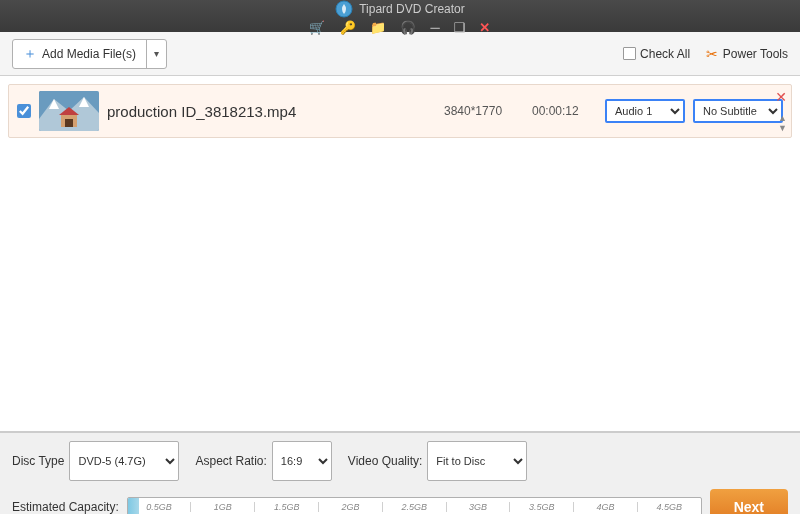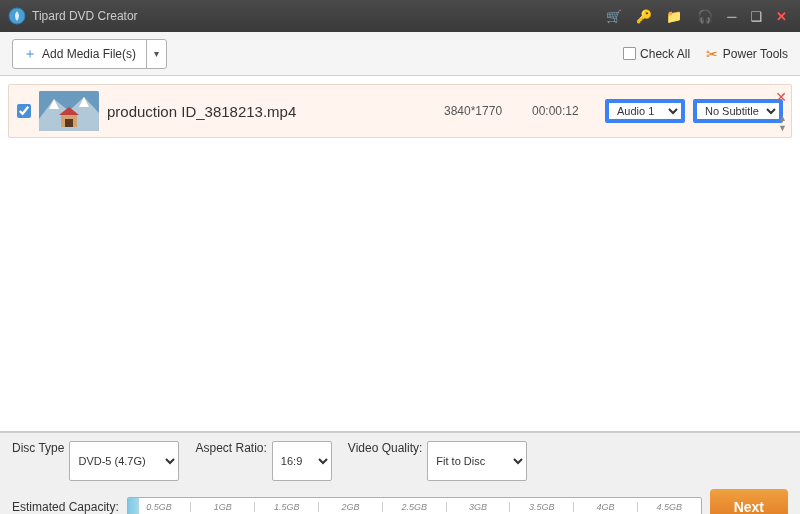--- a/index.html
+++ b/index.html
@@ -15,20 +15,21 @@
     
     .title-bar {
       height: 32px;
       background: linear-gradient(to bottom, #4a4a4a, #3a3a3a);
       display: flex;
       align-items: center;
       padding: 0 8px;
       color: #ccc;
       font-size: 12px;
       justify-content: space-between;
+      flex-direction: column;
     }
     .title-bar-left {
       display: flex;
       align-items: center;
       gap: 6px;
     }
     .title-bar-logo {
       width: 18px;
       height: 18px;
     }
@@ -147,21 +148,21 @@
       font-size: 12px;
       min-width: 80px;
     }
     .file-duration {
       color: #555;
       font-size: 12px;
       min-width: 65px;
     }
     .file-audio-select, .file-subtitle-select {
       height: 24px;
-      border: 4px solid #3b82f6;
+      border: 2px solid #3b82f6;
       border-radius: 2px;
       font-size: 11px;
       color: #333;
       background: #fff;
       padding: 0 4px;
     }
     .file-audio-select { min-width: 80px; }
     .file-subtitle-select { min-width: 90px; }
     .file-close {
       color: #e05050;
@@ -194,20 +195,21 @@
       padding: 8px 12px;
     }
     .settings-row {
       display: flex;
       align-items: center;
       gap: 16px;
       margin-bottom: 8px;
     }
     .setting-group {
       display: flex;
+      align-items: center;
       gap: 5px;
     }
     .setting-label {
       color: #333;
       font-size: 12px;
       white-space: nowrap;
     }
     .setting-select {
       height: 40px;
       border: 1px solid #b0b0b0;

